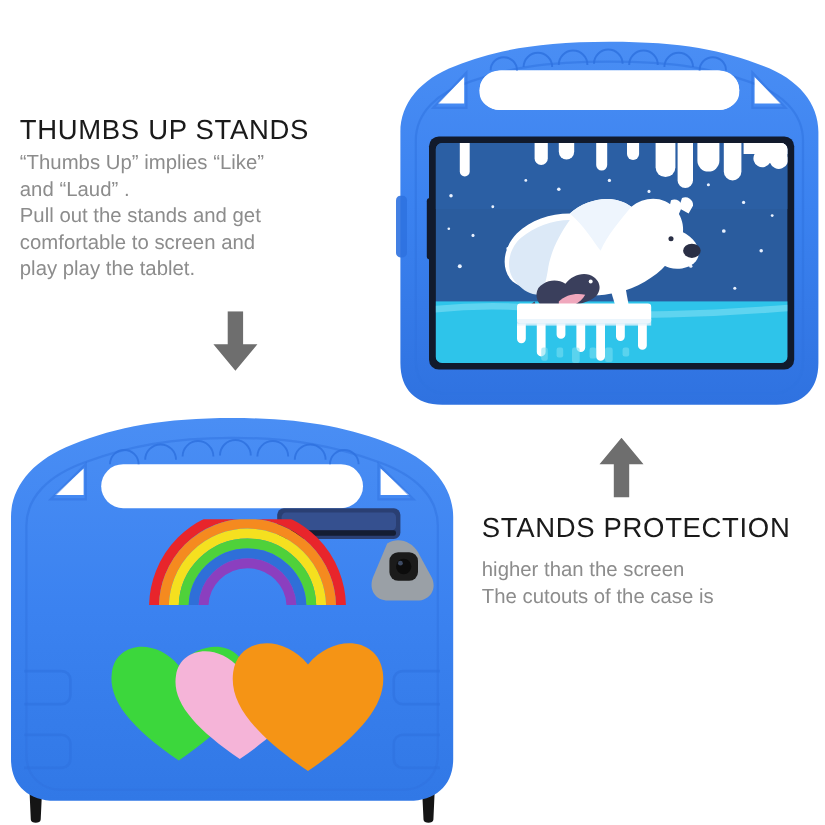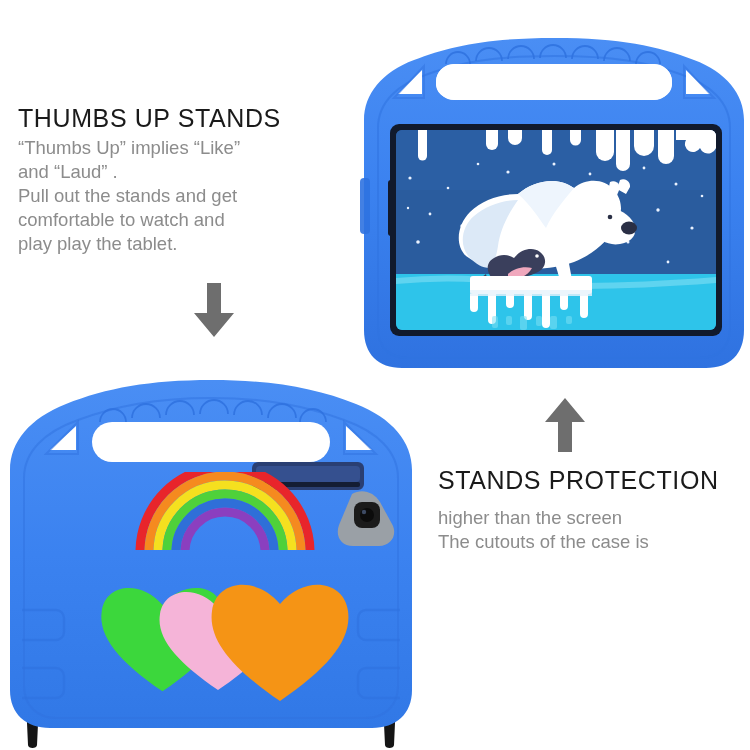--- a/index.html
+++ b/index.html
@@ -33,21 +33,21 @@
 </head>
 <body>
 
 <div class="stage">
 
   <div class="heading" id="h-thumbs">THUMBS UP STANDS</div>
   <div class="body-text" id="p-thumbs">
     <div>  “Thumbs Up”  implies  “Like”</div>
     <div>and  “Laud” .</div>
     <div>Pull out the stands and get</div>
-    <div>comfortable to watch and</div>
+    <div>comfortable to screen and</div>
     <div>play play the tablet.</div>
   </div>
 
   <div class="heading" id="h-screen">STANDS PROTECTION</div>
   <div class="body-text" id="p-screen">
     <div>higher than the screen</div>
     <div>The cutouts of the case is</div>
   </div>
 
   <div class="arrow" style="left:190px;top:283px;">

